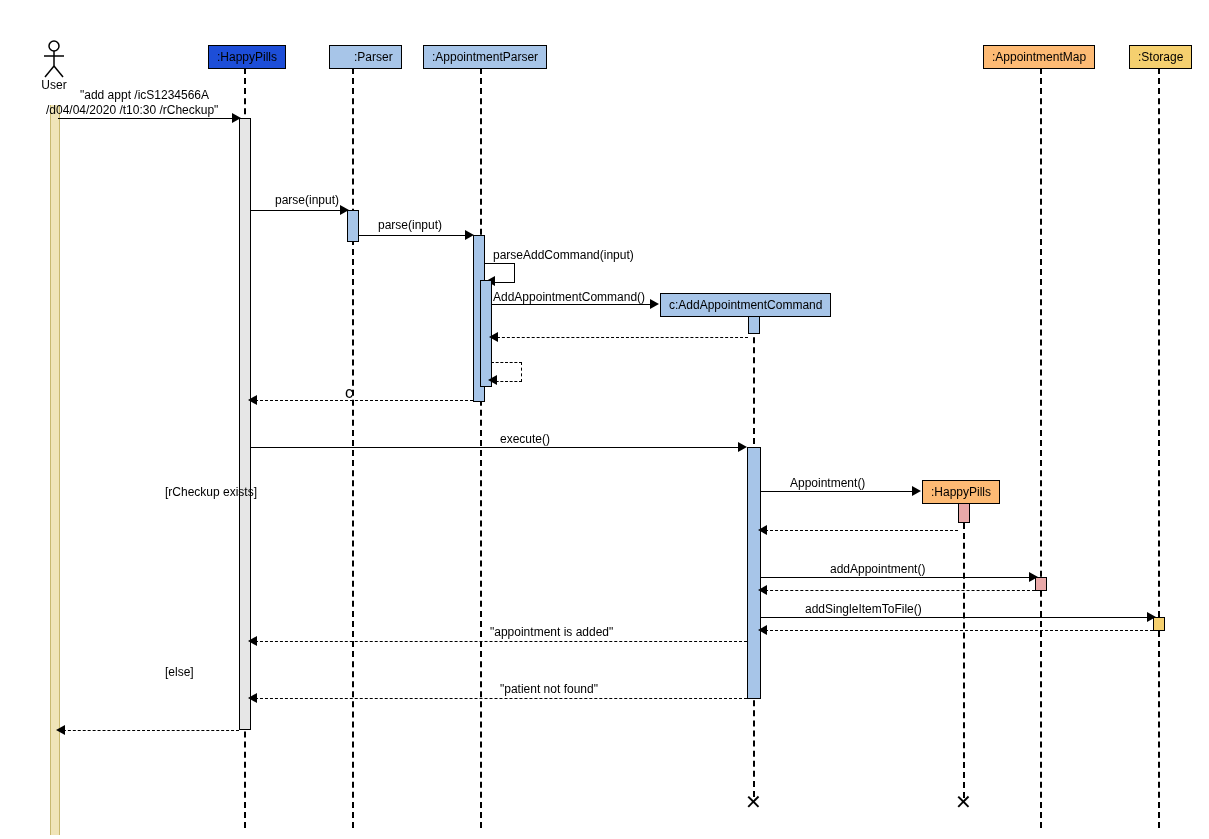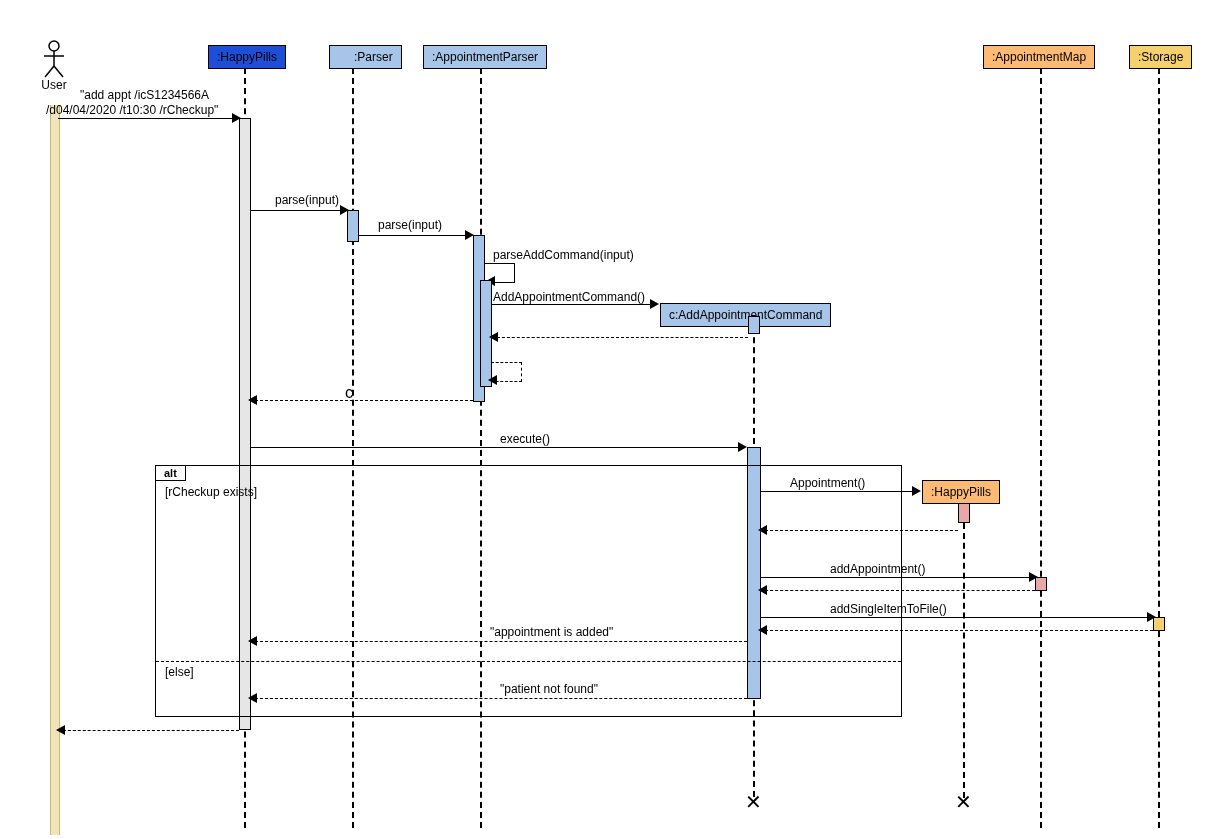--- a/index.html
+++ b/index.html
@@ -138,21 +138,21 @@
   </div>
 
   <div class="lifeline-user" style="left:40px; top:95px; height:730px;"></div>
 
   <div class="participant-box p-gray" style="left:198px; top:35px;"><span>:HappyPills</span></div>
   <div class="participant-box p-blue" style="left:319px; top:35px;padding-left:24px;"><span>:Parser</span></div>
   <div class="participant-box p-blue" style="left:413px; top:35px;"><span>:AppointmentParser</span></div>
   <div class="participant-box p-red" style="left:973px; top:35px;"><span>:AppointmentMap</span></div>
   <div class="participant-box p-yellow" style="left:1119px; top:35px;"><span>:Storage</span></div>
 
-  <div class="participant-box p-blue" style="left:650px; top:283px;margin-top:10px;"><span>c:AddAppointmentCommand</span></div>
+  <div class="participant-box p-blue" style="left:650px; top:283px;"><span>c:AddAppointmentCommand</span></div>
   <div class="participant-box p-red" style="left:912px; top:470px;"><span>:HappyPills</span></div>
 
   <div class="lifeline" style="left:234px; top:58px; height:760px;"></div>
   <div class="lifeline" style="left:342px; top:58px; height:760px;"></div>
   <div class="lifeline" style="left:470px; top:58px; height:760px;"></div>
   <div class="lifeline" style="left:743px; top:307px; height:480px;"></div>
   <div class="lifeline" style="left:953px; top:493px; height:295px;"></div>
   <div class="lifeline" style="left:1030px; top:58px; height:760px;"></div>
   <div class="lifeline" style="left:1148px; top:58px; height:760px;"></div>
 
@@ -193,42 +193,38 @@
 
   <div class="label" style="left:335px; top:374px; font-size:16px;">c</div>
   <div class="msg-dashed" style="left:240px; top:390px; width:223px;"></div>
   <div class="arrowhead-left" style="left:238px; top:385px;"></div>
 
   <div class="label" style="left:490px; top:422px;">execute()</div>
   <div class="msg-solid" style="left:240px; top:437px; width:494px;"></div>
   <div class="arrowhead-right" style="left:728px; top:432px;"></div>
   <div class="activation act-blue" style="left:737px; top:437px; width:12px; height:250px;"></div>
 
-  <div class="alt-frame" style="left:145px; top:455px; width:745px; height:250px;">
-    <div class="alt-tab">alt</div>
-    <div class="alt-divider" style="top:195px;"></div>
-  </div>
   <div class="label" style="left:155px; top:475px;">[rCheckup exists]</div>
   <div class="label" style="left:155px; top:655px;">[else]</div>
 
   <div class="label" style="left:780px; top:466px;">Appointment()</div>
   <div class="msg-solid" style="left:750px; top:481px; width:158px;"></div>
   <div class="arrowhead-right" style="left:902px; top:476px;"></div>
   <div class="activation act-red" style="left:948px; top:493px; width:10px; height:18px;"></div>
   <div class="msg-dashed" style="left:750px; top:520px; width:198px;"></div>
   <div class="arrowhead-left" style="left:748px; top:515px;"></div>
 
   <div class="label" style="left:820px; top:552px;">addAppointment()</div>
   <div class="msg-solid" style="left:750px; top:567px; width:275px;"></div>
   <div class="arrowhead-right" style="left:1019px; top:562px;"></div>
   <div class="activation act-red" style="left:1025px; top:567px; width:10px; height:12px;"></div>
   <div class="msg-dashed" style="left:750px; top:580px; width:275px;"></div>
   <div class="arrowhead-left" style="left:748px; top:575px;"></div>
 
-  <div class="label" style="left:820px; top:592px;text-align:center;">addSingleItemToFile()</div>
+  <div class="label" style="left:795px; top:592px;text-align:center;">addSingleItemToFile()</div>
   <div class="msg-solid" style="left:750px; top:607px; width:393px;"></div>
   <div class="arrowhead-right" style="left:1137px; top:602px;"></div>
   <div class="activation act-yellow" style="left:1143px; top:607px; width:10px; height:12px;"></div>
   <div class="msg-dashed" style="left:750px; top:620px; width:393px;"></div>
   <div class="arrowhead-left" style="left:748px; top:615px;"></div>
 
   <div class="label" style="left:480px; top:615px;">"appointment is added"</div>
   <div class="msg-dashed" style="left:240px; top:631px; width:497px;"></div>
   <div class="arrowhead-left" style="left:238px; top:626px;"></div>
 

